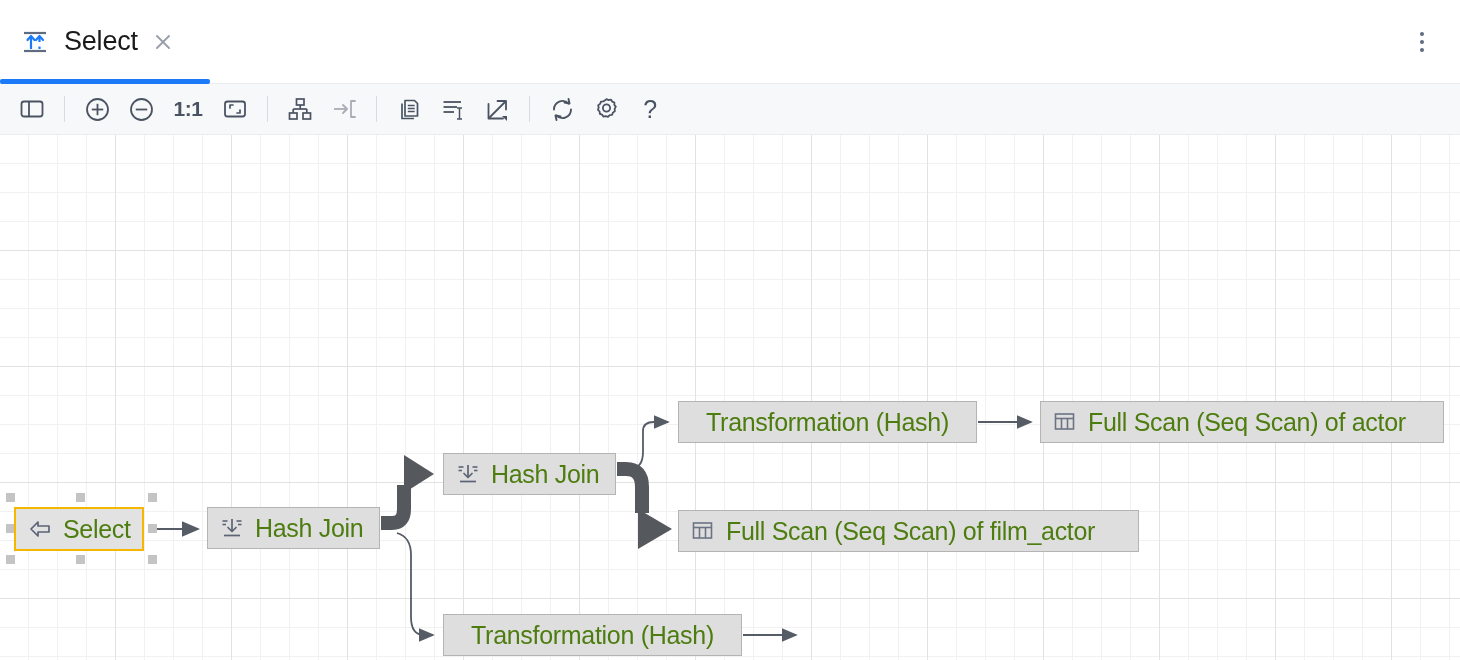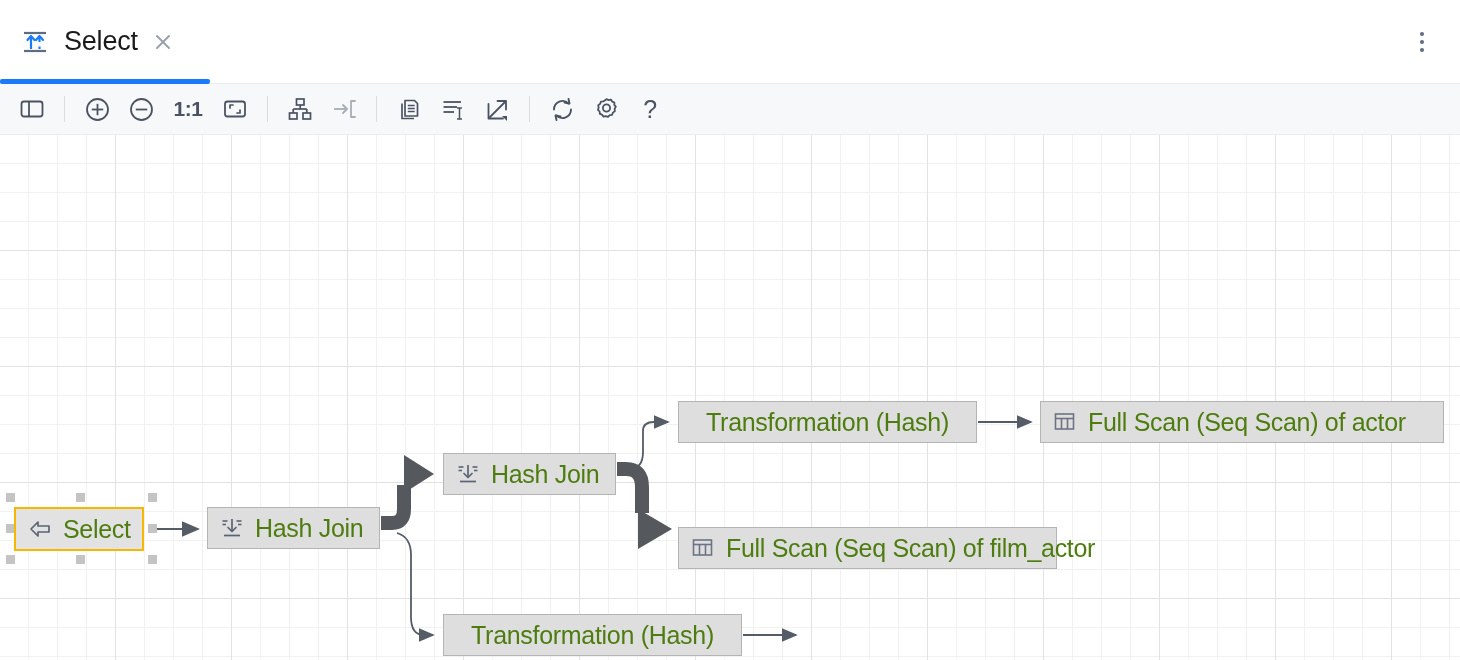--- a/index.html
+++ b/index.html
@@ -409,21 +409,21 @@
       <svg width="23" height="23" viewBox="0 0 23 23">
         <rect x="2.5" y="4" width="18" height="15" fill="none" stroke="#6b7385" stroke-width="1.6"></rect>
         <line x1="2.5" y1="8.5" x2="20.5" y2="8.5" stroke="#6b7385" stroke-width="1.6"></line>
         <line x1="8.5" y1="8.5" x2="8.5" y2="19" stroke="#6b7385" stroke-width="1.6"></line>
         <line x1="14.5" y1="8.5" x2="14.5" y2="19" stroke="#6b7385" stroke-width="1.6"></line>
       </svg>
     </span>
     <span class="node-label">Full Scan (Seq Scan) of actor</span>
   </div>
 
-  <div class="node" style="left:678px; top:392px; width:379px;">
+  <div class="node" style="left:678px; top:375px; width:461px;">
     <span class="node-icon">
       <svg width="23" height="23" viewBox="0 0 23 23">
         <rect x="2.5" y="4" width="18" height="15" fill="none" stroke="#6b7385" stroke-width="1.6"></rect>
         <line x1="2.5" y1="8.5" x2="20.5" y2="8.5" stroke="#6b7385" stroke-width="1.6"></line>
         <line x1="8.5" y1="8.5" x2="8.5" y2="19" stroke="#6b7385" stroke-width="1.6"></line>
         <line x1="14.5" y1="8.5" x2="14.5" y2="19" stroke="#6b7385" stroke-width="1.6"></line>
       </svg>
     </span>
     <span class="node-label">Full Scan (Seq Scan) of film_actor</span>
   </div>

